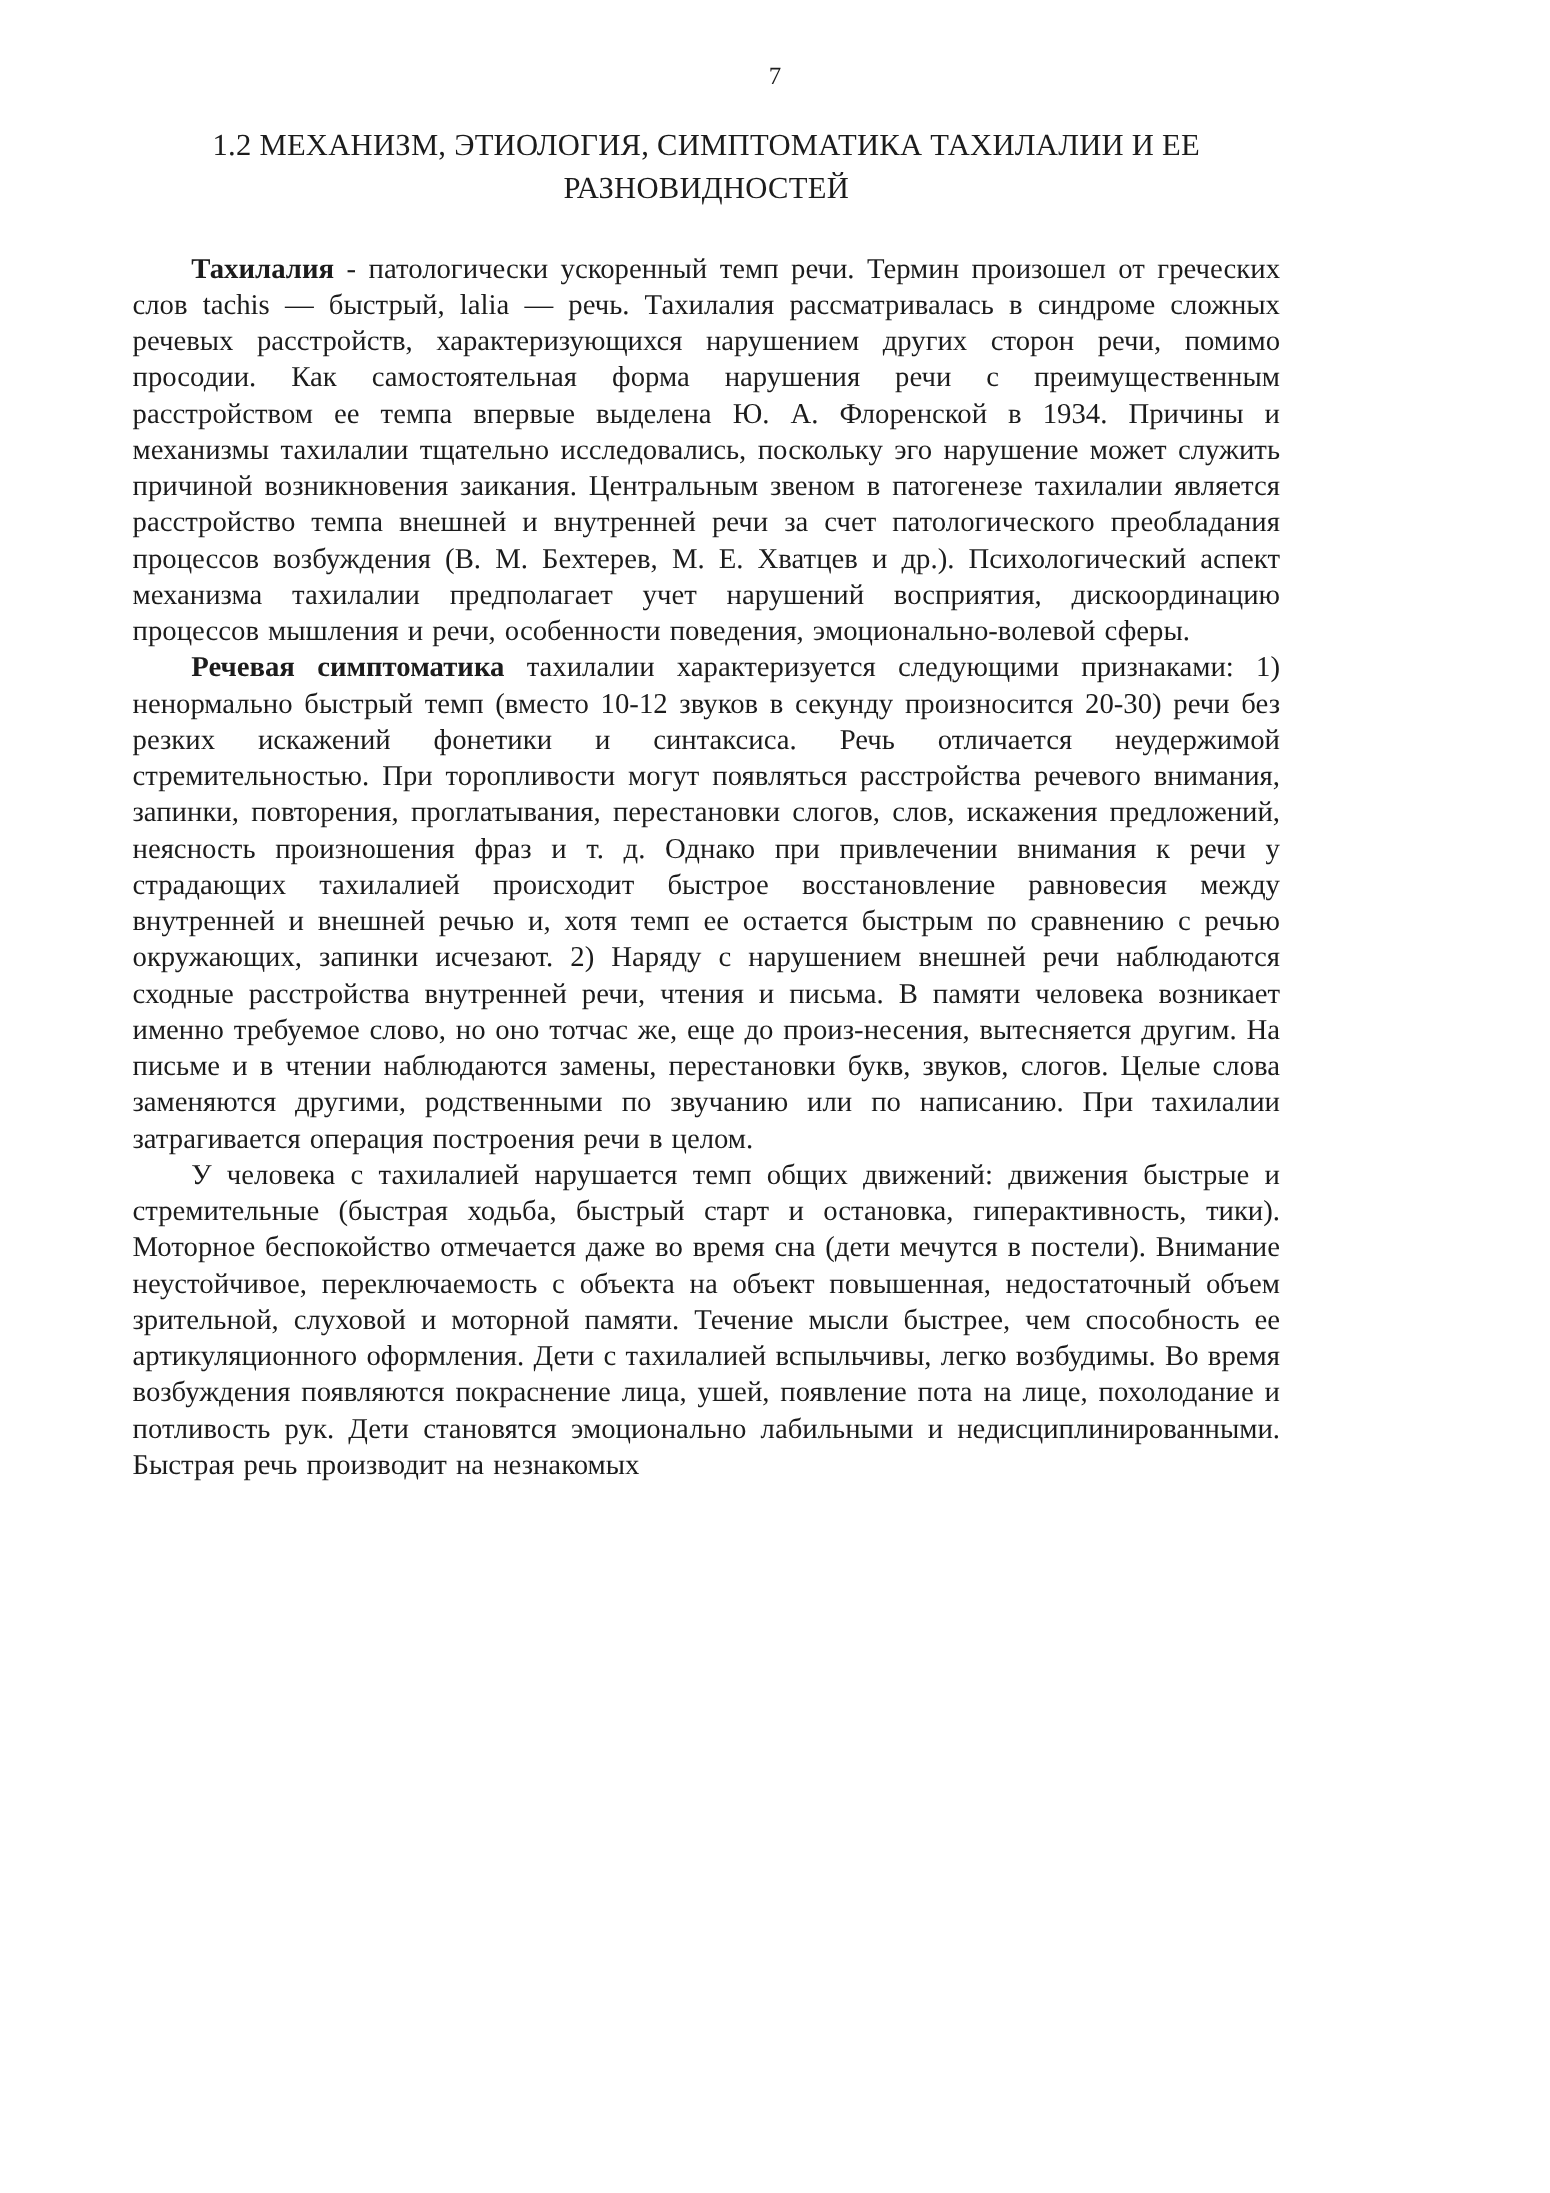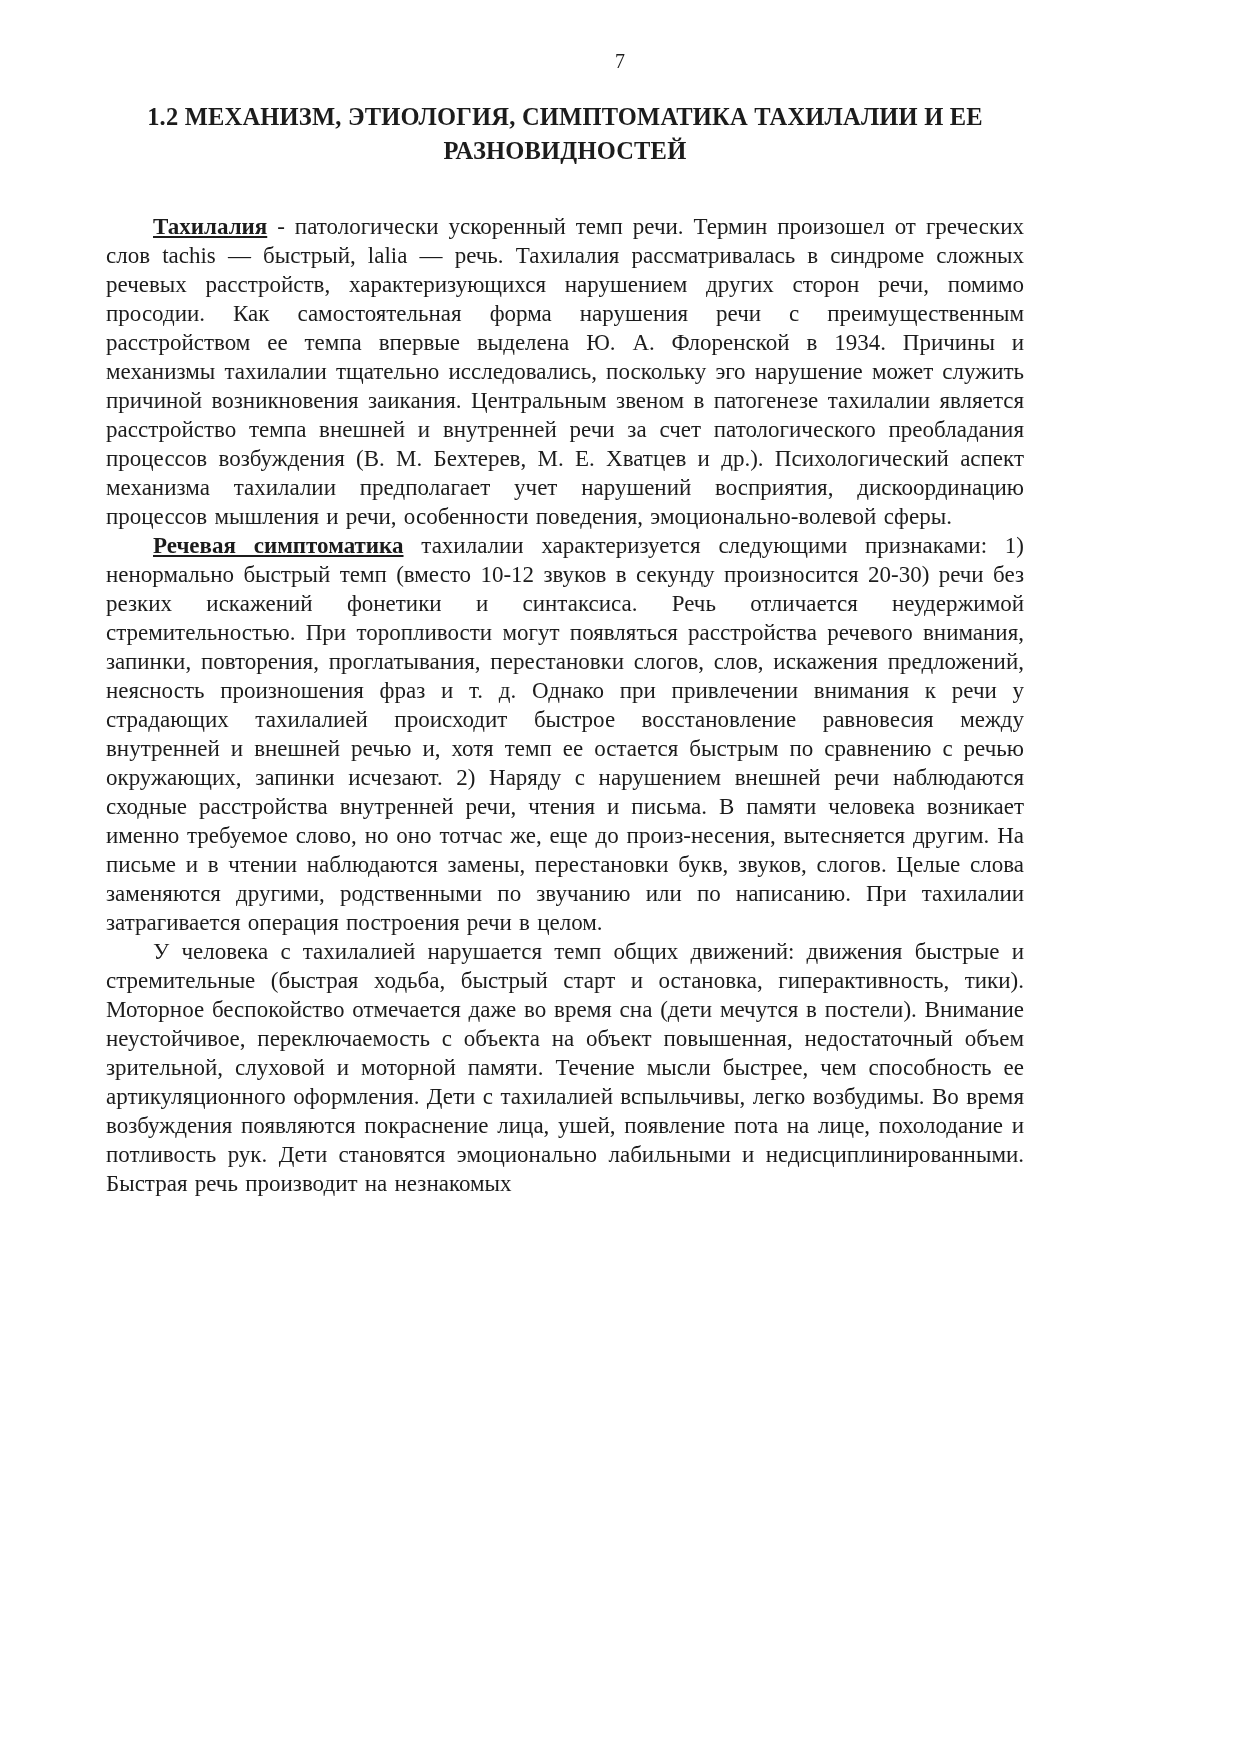--- a/index.html
+++ b/index.html
@@ -27,38 +27,37 @@
     color: #1c1c1c;
   }
   .content {
     position: absolute;
     top: 100px;
     left: 106px;
     width: 918px;
   }
   .heading {
     font-size: 24.5px;
-    font-weight: bold;
+    font-weight: normal;
     text-align: center;
     line-height: 34px;
-    margin: 0 auto 44px auto;
+    margin: 0 auto 32px auto;
     max-width: 880px;
     letter-spacing: 0.2px;
   }
   .para {
     font-size: 23px;
     line-height: 29px;
     text-align: justify;
     text-indent: 47px;
     margin: 0;
     word-spacing: 1.5px;
   }
   .para strong {
     font-weight: bold;
-    text-decoration: underline;
   }
 </style>
 </head>
 <body>
 
 <div class="page">
   <div class="page-number">7</div>
 
   <div class="content">
     <h1 class="heading">1.2 МЕХАНИЗМ, ЭТИОЛОГИЯ, СИМПТОМАТИКА ТАХИЛАЛИИ И ЕЕ РАЗНОВИДНОСТЕЙ</h1>

